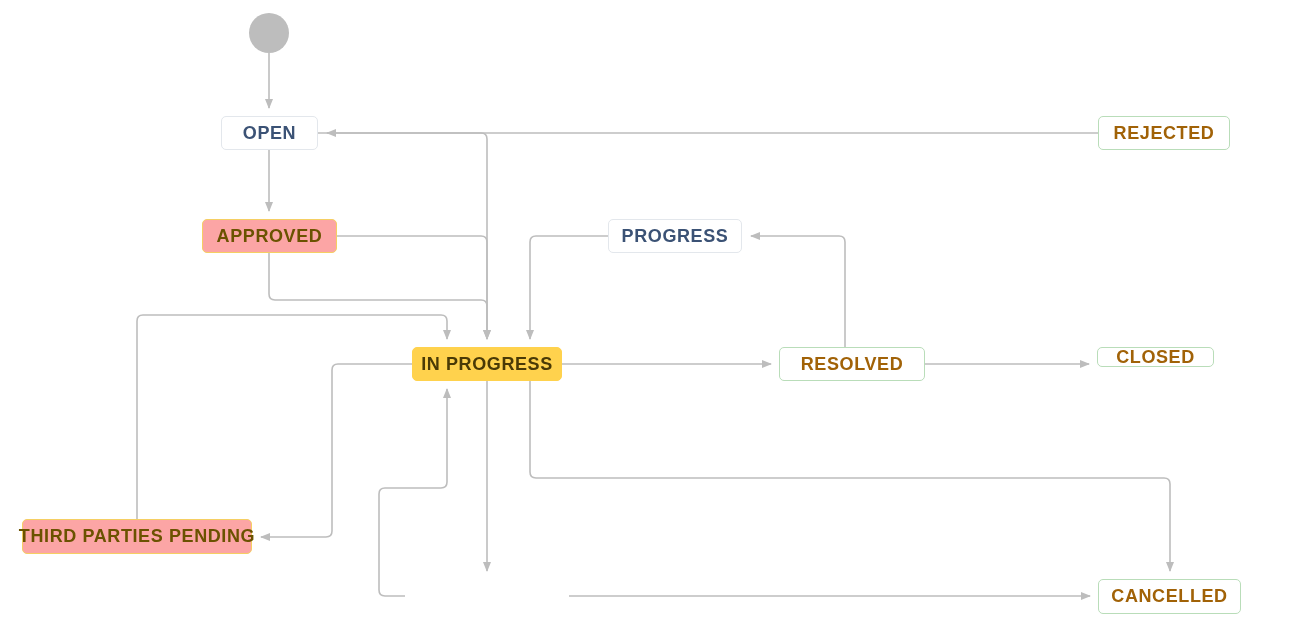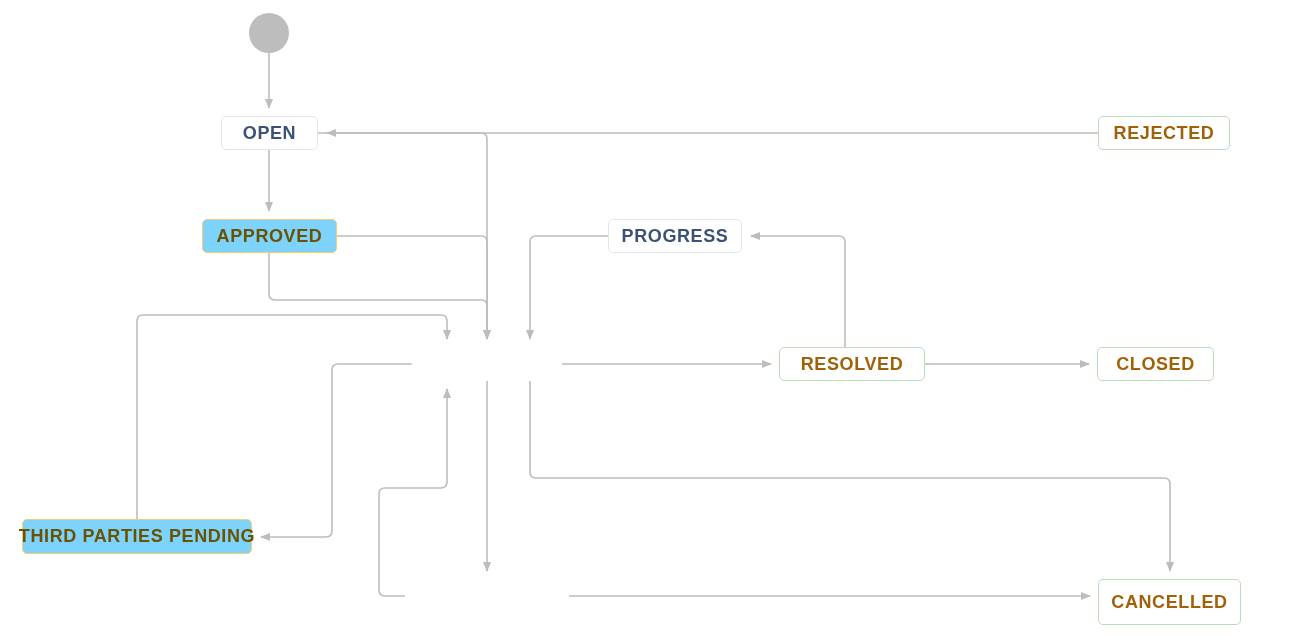--- a/index.html
+++ b/index.html
@@ -41,21 +41,21 @@
     border: 1px solid #dfe3e8;
     color: #3b5275;
     z-index: 2;
   }
   .node.initial {
     background: #ffffff;
     border: 1px solid #e3e7ec;
     color: #3b5275;
   }
   .node.pending {
-    background: #7dd3fc;
+    background: #fca5a5;
     border: 1px solid #f5cf63;
     color: #6b5200;
     justify-content: center;
   }
   .node.active {
     background: #ffd24d;
     border: 1px solid #ffd24d;
     color: #4a3a06;
   }
   .node.final {
@@ -129,31 +129,34 @@
     </div>
 
   <div class="node final" style="left: 1098px; top: 116px; width: 132px; height: 34px;">
       <span>REJECTED</span>
     </div>
 
   <div class="node initial" style="left: 608px; top: 219px; width: 134px; height: 34px;">
       <span>PROGRESS</span>
     </div>
 
+  <div class="node active" style="left: 412px; top: 347px; width: 150px; height: 34px;">
+      <span>IN PROGRESS</span>
+    </div>
 
   <div class="node final" style="left: 779px; top: 347px; width: 146px; height: 34px;">
       <span>RESOLVED</span>
     </div>
 
-  <div class="node final" style="left: 1097px; top: 347px; width: 117px; height: 34px;">
+  <div class="node final" style="left: 1097px; top: 347px; width: 117px; height: 20px;">
       <span>CLOSED</span>
     </div>
 
   <div class="node pending" style="left: 22px; top: 519px; width: 230px; height: 35px;">
       <span>THIRD PARTIES PENDING</span>
     </div>
 
 
-  <div class="node final" style="left: 1098px; top: 579px; width: 143px; height: 46px;">
+  <div class="node final" style="left: 1098px; top: 579px; width: 143px; height: 35px;">
       <span>CANCELLED</span>
     </div>
 
 </div>
 
 </body></html>

